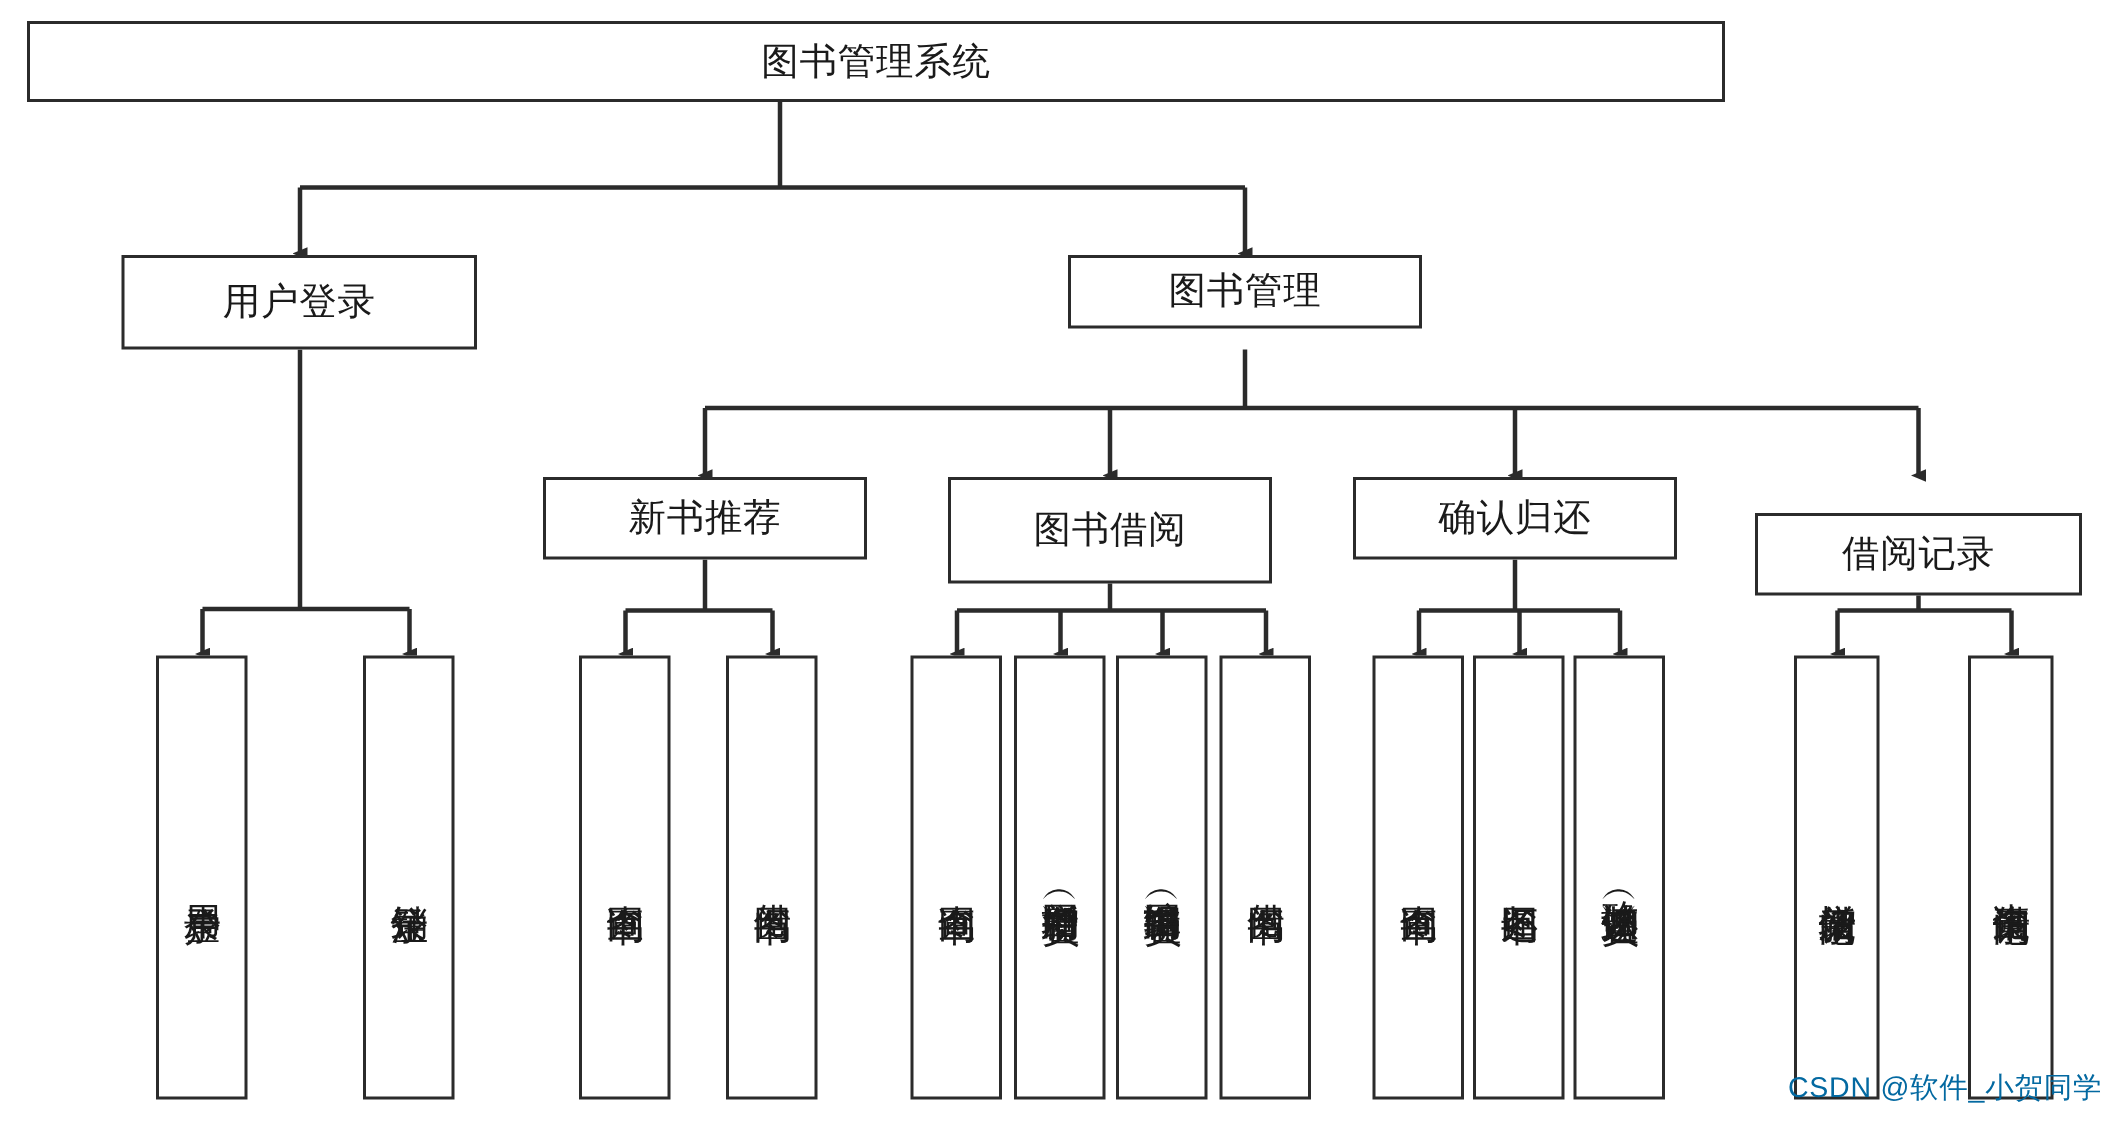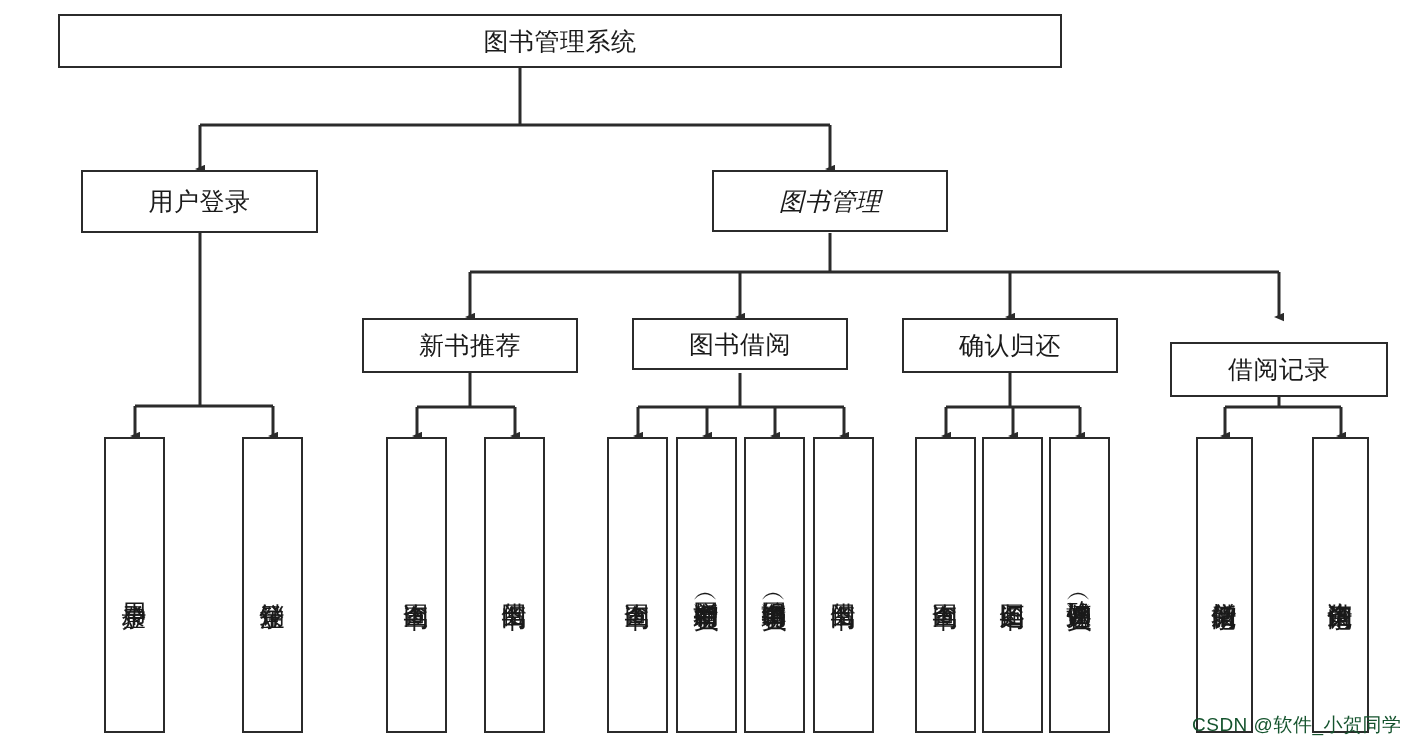--- a/index.html
+++ b/index.html
@@ -45,21 +45,21 @@
     writing-mode: vertical-rl;
     text-orientation: upright;
     font-size: 25px;
     line-height: 1.12;
     letter-spacing: 1px;
     padding: 4px 0;
     text-align: center;
   }
   .watermark {
     position: absolute;
-    color: #14532d;
+    color: #0369a1;
     font-size: 19px;
     white-space: nowrap;
     letter-spacing: 0.5px;
     pointer-events: none;
   }
 </style>
 </head>
 <body>
 
 <div id="canvas">
@@ -101,33 +101,33 @@
         <path d="M1013,407 L1013,436" stroke="#2b2b2b" stroke-width="3" fill="none" marker-end="url(#arrow)"></path>
         <path d="M1080,407 L1080,436" stroke="#2b2b2b" stroke-width="3" fill="none" marker-end="url(#arrow)"></path>
         <path d="M1279,373 L1279,407" stroke="#2b2b2b" stroke-width="3" fill="none"></path>
         <path d="M1225,407 L1341,407" stroke="#2b2b2b" stroke-width="3" fill="none"></path>
         <path d="M1225,407 L1225,436" stroke="#2b2b2b" stroke-width="3" fill="none" marker-end="url(#arrow)"></path>
         <path d="M1341,407 L1341,436" stroke="#2b2b2b" stroke-width="3" fill="none" marker-end="url(#arrow)"></path>
       </g>
   </svg>
 
   <div id="nodes-layer">
-      <div class="node horiz" style="left: 18px; top: 14px; width: 1004px; height: 54px; margin-left: 40px;">
+      <div class="node horiz" style="left: 18px; top: 14px; width: 1132px; height: 54px;">
         <span>图书管理系统</span>
       </div>
       <div class="node horiz" style="left: 81px; top: 170px; width: 237px; height: 63px;">
         <span>用户登录</span>
       </div>
-      <div class="node horiz" style="left: 712px; top: 170px; width: 236px; height: 62px; font-style: italic;">
+      <div class="node horiz" style="left: 712px; top: 170px; width: 236px; height: 49px;">
         <span>图书管理</span>
       </div>
       <div class="node horiz" style="left: 362px; top: 318px; width: 216px; height: 55px; align-items: center;">
         <span>新书推荐</span>
       </div>
-      <div class="node horiz" style="left: 632px; top: 318px; width: 216px; height: 52px;">
+      <div class="node horiz" style="left: 632px; top: 318px; width: 216px; height: 71px;">
         <span>图书借阅</span>
       </div>
       <div class="node horiz" style="left: 902px; top: 318px; width: 216px; height: 55px;">
         <span>确认归还</span>
       </div>
       <div class="node horiz" style="left: 1170px; top: 318px; width: 218px; height: 55px; margin-top: 24px;">
         <span>借阅记录</span>
       </div>
       <div class="node vert" style="left: 104px; top: 437px; width: 61px; height: 296px;">
         <span>用户登录</span>

